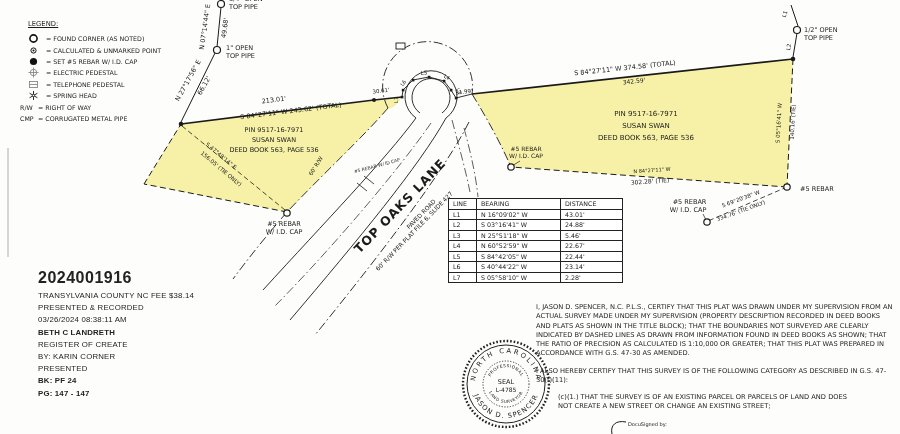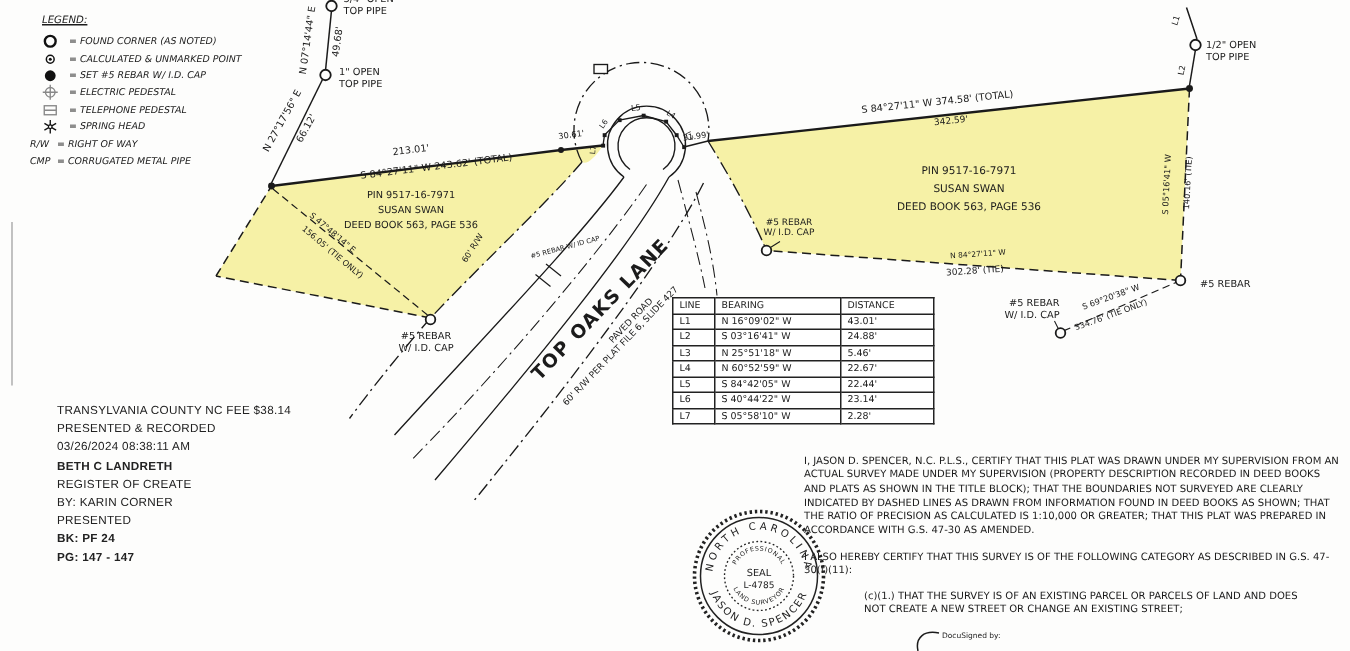--- a/index.html
+++ b/index.html
@@ -1,34 +1,34 @@
 <!DOCTYPE html>
 <html><head>
 <meta charset="utf-8">
 <style>
   * { margin:0; padding:0; box-sizing:border-box; }
   body { font-family:"DejaVu Sans", sans-serif; background:#ffffff; }
   #canvas { position:relative; width:900px; height:434px; background:#fdfdfc; overflow:hidden; }
   #canvas > svg.geom { position:absolute; left:0; top:0; }
   .lbl { position:absolute; color:#1b1b1b; font-size:6.5px; line-height:1.22; white-space:pre-line; transform-origin:center; }
-  .legend { position:absolute; left:28px; top:9px; font-size:6.3px; color:#1b1b1b;font-style:italic; }
+  .legend { position:absolute; left:28px; top:20px; font-size:6.3px; color:#1b1b1b; }
   .legend .ltitle { font-size:6.8px; text-decoration:underline; margin-bottom:5px; }
   .legend .lrow { display:flex; align-items:center; height:11.4px; }
   .legend .lic { width:18px; display:flex; justify-content:flex-start; align-items:center; }
   .legend .labbr { width:18px; font-size:6.3px; }
   .ltable { position:absolute; left:448px; top:198px; border-collapse:collapse; background:#fff; }
   .ltable th, .ltable td { border:1px solid #222; font-size:6.3px; font-weight:normal; text-align:left; padding:1px 0 1px 4px; height:10.5px; color:#1b1b1b; }
   .ltable .c1 { width:28px; } .ltable .c2 { width:84px; } .ltable .c3 { width:62px; }
   .stamp { position:absolute; left:38px; top:269px; font-family:"Liberation Sans", sans-serif; color:#222; }
   .stamp .docnum { font-size:16px; font-weight:bold; letter-spacing:0.5px; margin-bottom:4px; }
   .stamp .sline { font-size:7.8px; margin-bottom:3.2px; letter-spacing:0.2px; }
   .stamp .sbold { font-weight:bold; }
   .cert { position:absolute; left:536px; top:303px; width:358px; font-size:6.7px; line-height:1.38; color:#1b1b1b; }
   .cert p { margin-bottom:8px; }
-  .cert .indent { margin-left:40px; width:300px; }
+  .cert .indent { margin-left:22px; width:300px; }
   .docusign { position:absolute; left:628px; top:421px; font-size:5px; color:#1b1b1b; }
 </style>
 </head>
 <body>
 
 <div id="canvas">
 
   <svg class="geom" width="900" height="434" viewBox="0 0 900 434">
 
     <path d="M181,124 L402,97 C396,106 391,110 388,108 C365,135 325,172 287,212 L144,184 Z" fill="#f6f1a6"></path>
@@ -265,20 +265,21 @@
         </tr>
     <tr>
           <td>L7</td>
           <td>S 05°58'10" W</td>
           <td>2.28'</td>
         </tr>
   </tbody>
     </table>
 
   <div class="stamp">
+    <div class="docnum">2024001916</div>
     <div class="sline">TRANSYLVANIA COUNTY NC FEE $38.14</div>
     <div class="sline">PRESENTED &amp; RECORDED</div>
     <div class="sline">03/26/2024 08:38:11 AM</div>
     <div class="sline sbold">BETH C LANDRETH</div>
     <div class="sline">REGISTER OF CREATE</div>
     <div class="sline">BY: KARIN CORNER</div>
     <div class="sline">PRESENTED</div>
     <div class="sline sbold">BK: PF 24</div>
     <div class="sline sbold">PG: 147 - 147</div>
   </div>

